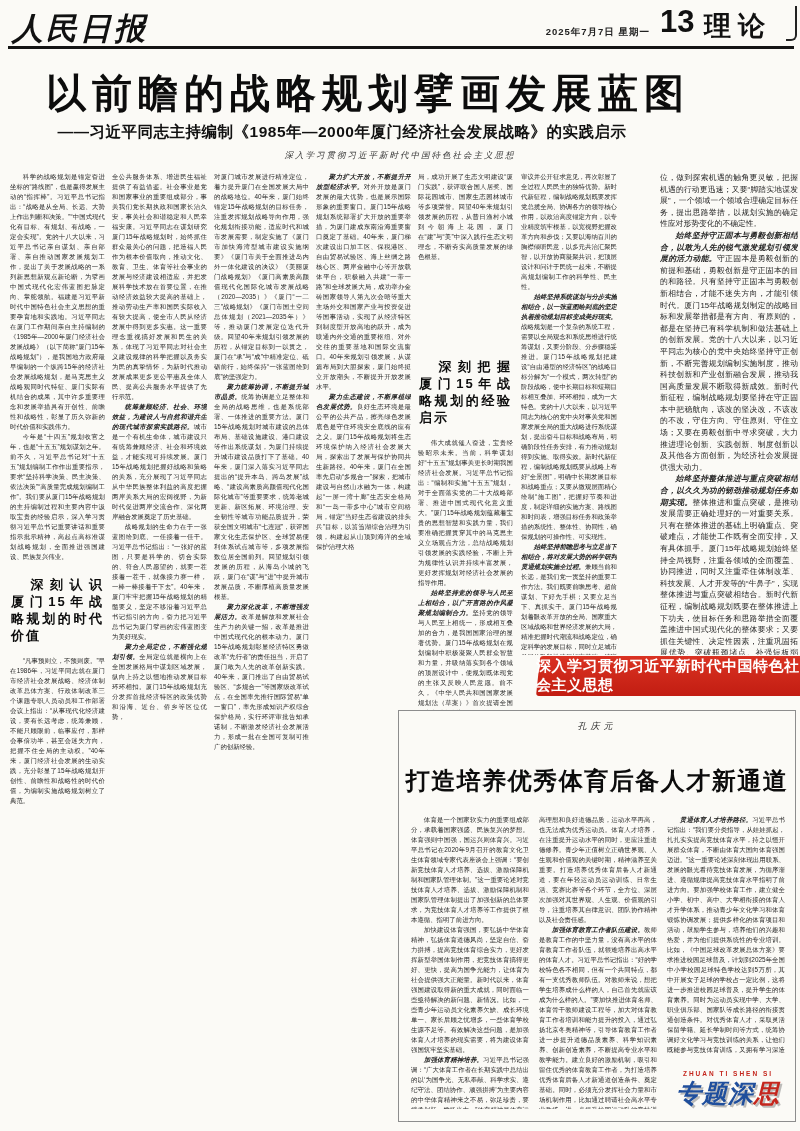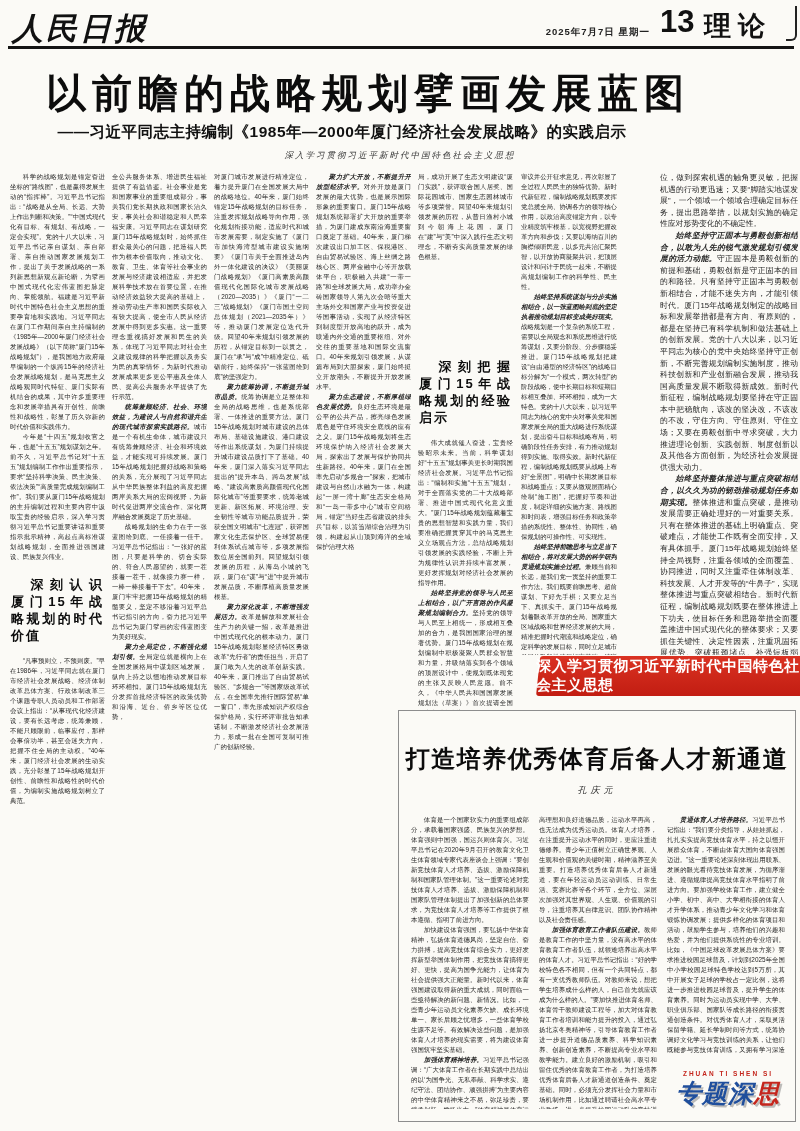--- a/index.html
+++ b/index.html
@@ -129,22 +129,22 @@
 
   <div id="study-banner">
     <div class="bg"></div>
     <div class="txt">
       <span>深入学习贯彻习近平新时代中国特色社会主义思想</span>
       <span class="pen-icon"></span>
     </div>
   </div>
 
   <div id="sports-box">
+    <div id="sports-author">孔庆元</div>
     <div id="sports-headline">打造培养优秀体育后备人才新通道</div>
-    <div id="sports-author">孔庆元</div>
     <div id="scol-a" class="scol">
         <p>体育是一个国家软实力的重要组成部分，承载着国家强盛、民族复兴的梦想。体育强则中国强，国运兴则体育兴。习近平总书记在2020年9月召开的教育文化卫生体育领域专家代表座谈会上强调：“要创新竞技体育人才培养、选拔、激励保障机制和国家队管理体制。”这一重要论述对竞技体育人才培养、选拔、激励保障机制和国家队管理体制提出了加强创新的总体要求，为竞技体育人才培养等工作提供了根本遵循、指明了前进方向。</p>
         <p>加快建设体育强国，要弘扬中华体育精神，弘扬体育道德风尚，坚定自信、奋力拼搏，提高竞技体育综合实力，更好发挥新型举国体制作用，把竞技体育搞得更好、更快，提高为国争光能力，让体育为社会提供强大正能量。新时代以来，体育强国建设取得新的重大成就，同时面临一些亟待解决的新问题、新情况。比如，一些青少年运动员文化素养欠缺、成长环境单一、家长后顾之忧增多，一些体育学校生源不足等。有效解决这些问题，是加强体育人才培养的现实需要，将为建设体育强国筑牢坚实基础。</p>
         <p><span class="ld">加强体育精神培养。</span>习近平总书记强调：“广大体育工作者在长期实践中总结出的以‘为国争光、无私奉献、科学求实、遵纪守法、团结协作、顽强拼搏’为主要内容的中华体育精神来之不易，弥足珍贵，要继承创新、发扬光大。”体育精神是体育运动的“灵魂”。没有崇</p>
       </div>
     <div id="scol-b" class="scol">
         <p class="cont">高理想和良好道德品质，运动水平再高，也无法成为优秀运动员。体育人才培养，在注重提升运动水平的同时，更应注重道德修养。青少年正值树立正确世界观、人生观和价值观的关键时期，精神滋养至关重要。打造培养优秀体育后备人才新通道，要在年轻运动员运动训练、日常生活、竞赛比赛等各个环节，全方位、深层次加强对其世界观、人生观、价值观的引导，注重培养其自律意识、团队协作精神以及社会责任感。</p>
         <p><span class="ld">加强体育教育工作者队伍建设。</span>教师是教育工作的中坚力量，没有高水平的体育教育工作者队伍，就很难培养出高水平的体育人才。习近平总书记指出：“好的学校特色各不相同，但有一个共同特点，都有一支优秀教师队伍。对教师来说，想把学生培养成什么样的人，自己首先就应该成为什么样的人。”要加快推进体育名师、体育骨干教师建设工程等，加大对体育教育工作者培训和能力提升的投入，通过弘扬北京冬奥精神等，引导体育教育工作者进一步提升道德品质素养、科学知识素养、创新创造素养，不断提高专业水平和教学能力。建立良好的激励机制，吸引和留住优秀的体育教育工作者，为打造培养优秀体育后备人才新通道创造条件、奠定基础。同时，必须充分发挥社会力量和市场机制作用，比如通过聘请社会高水平专业教练，进一步提升校园运动队的竞技训练质量。</p>
       </div>
     <div id="scol-c" class="scol">

